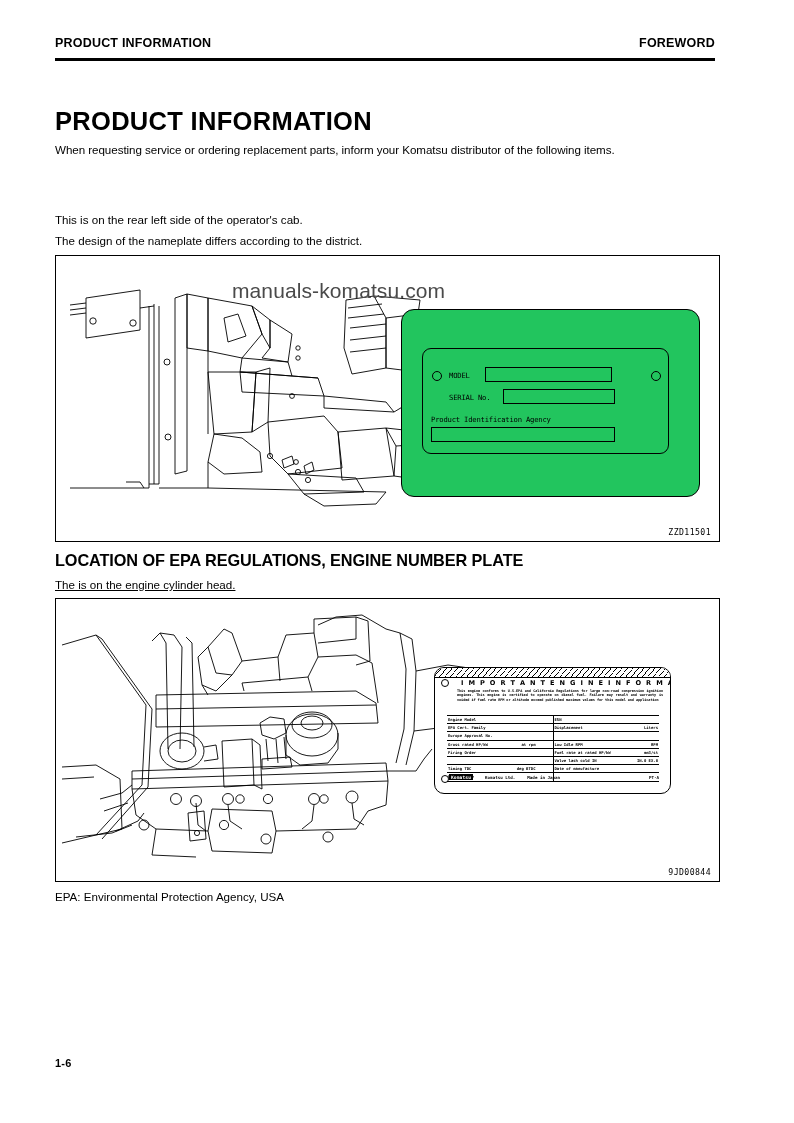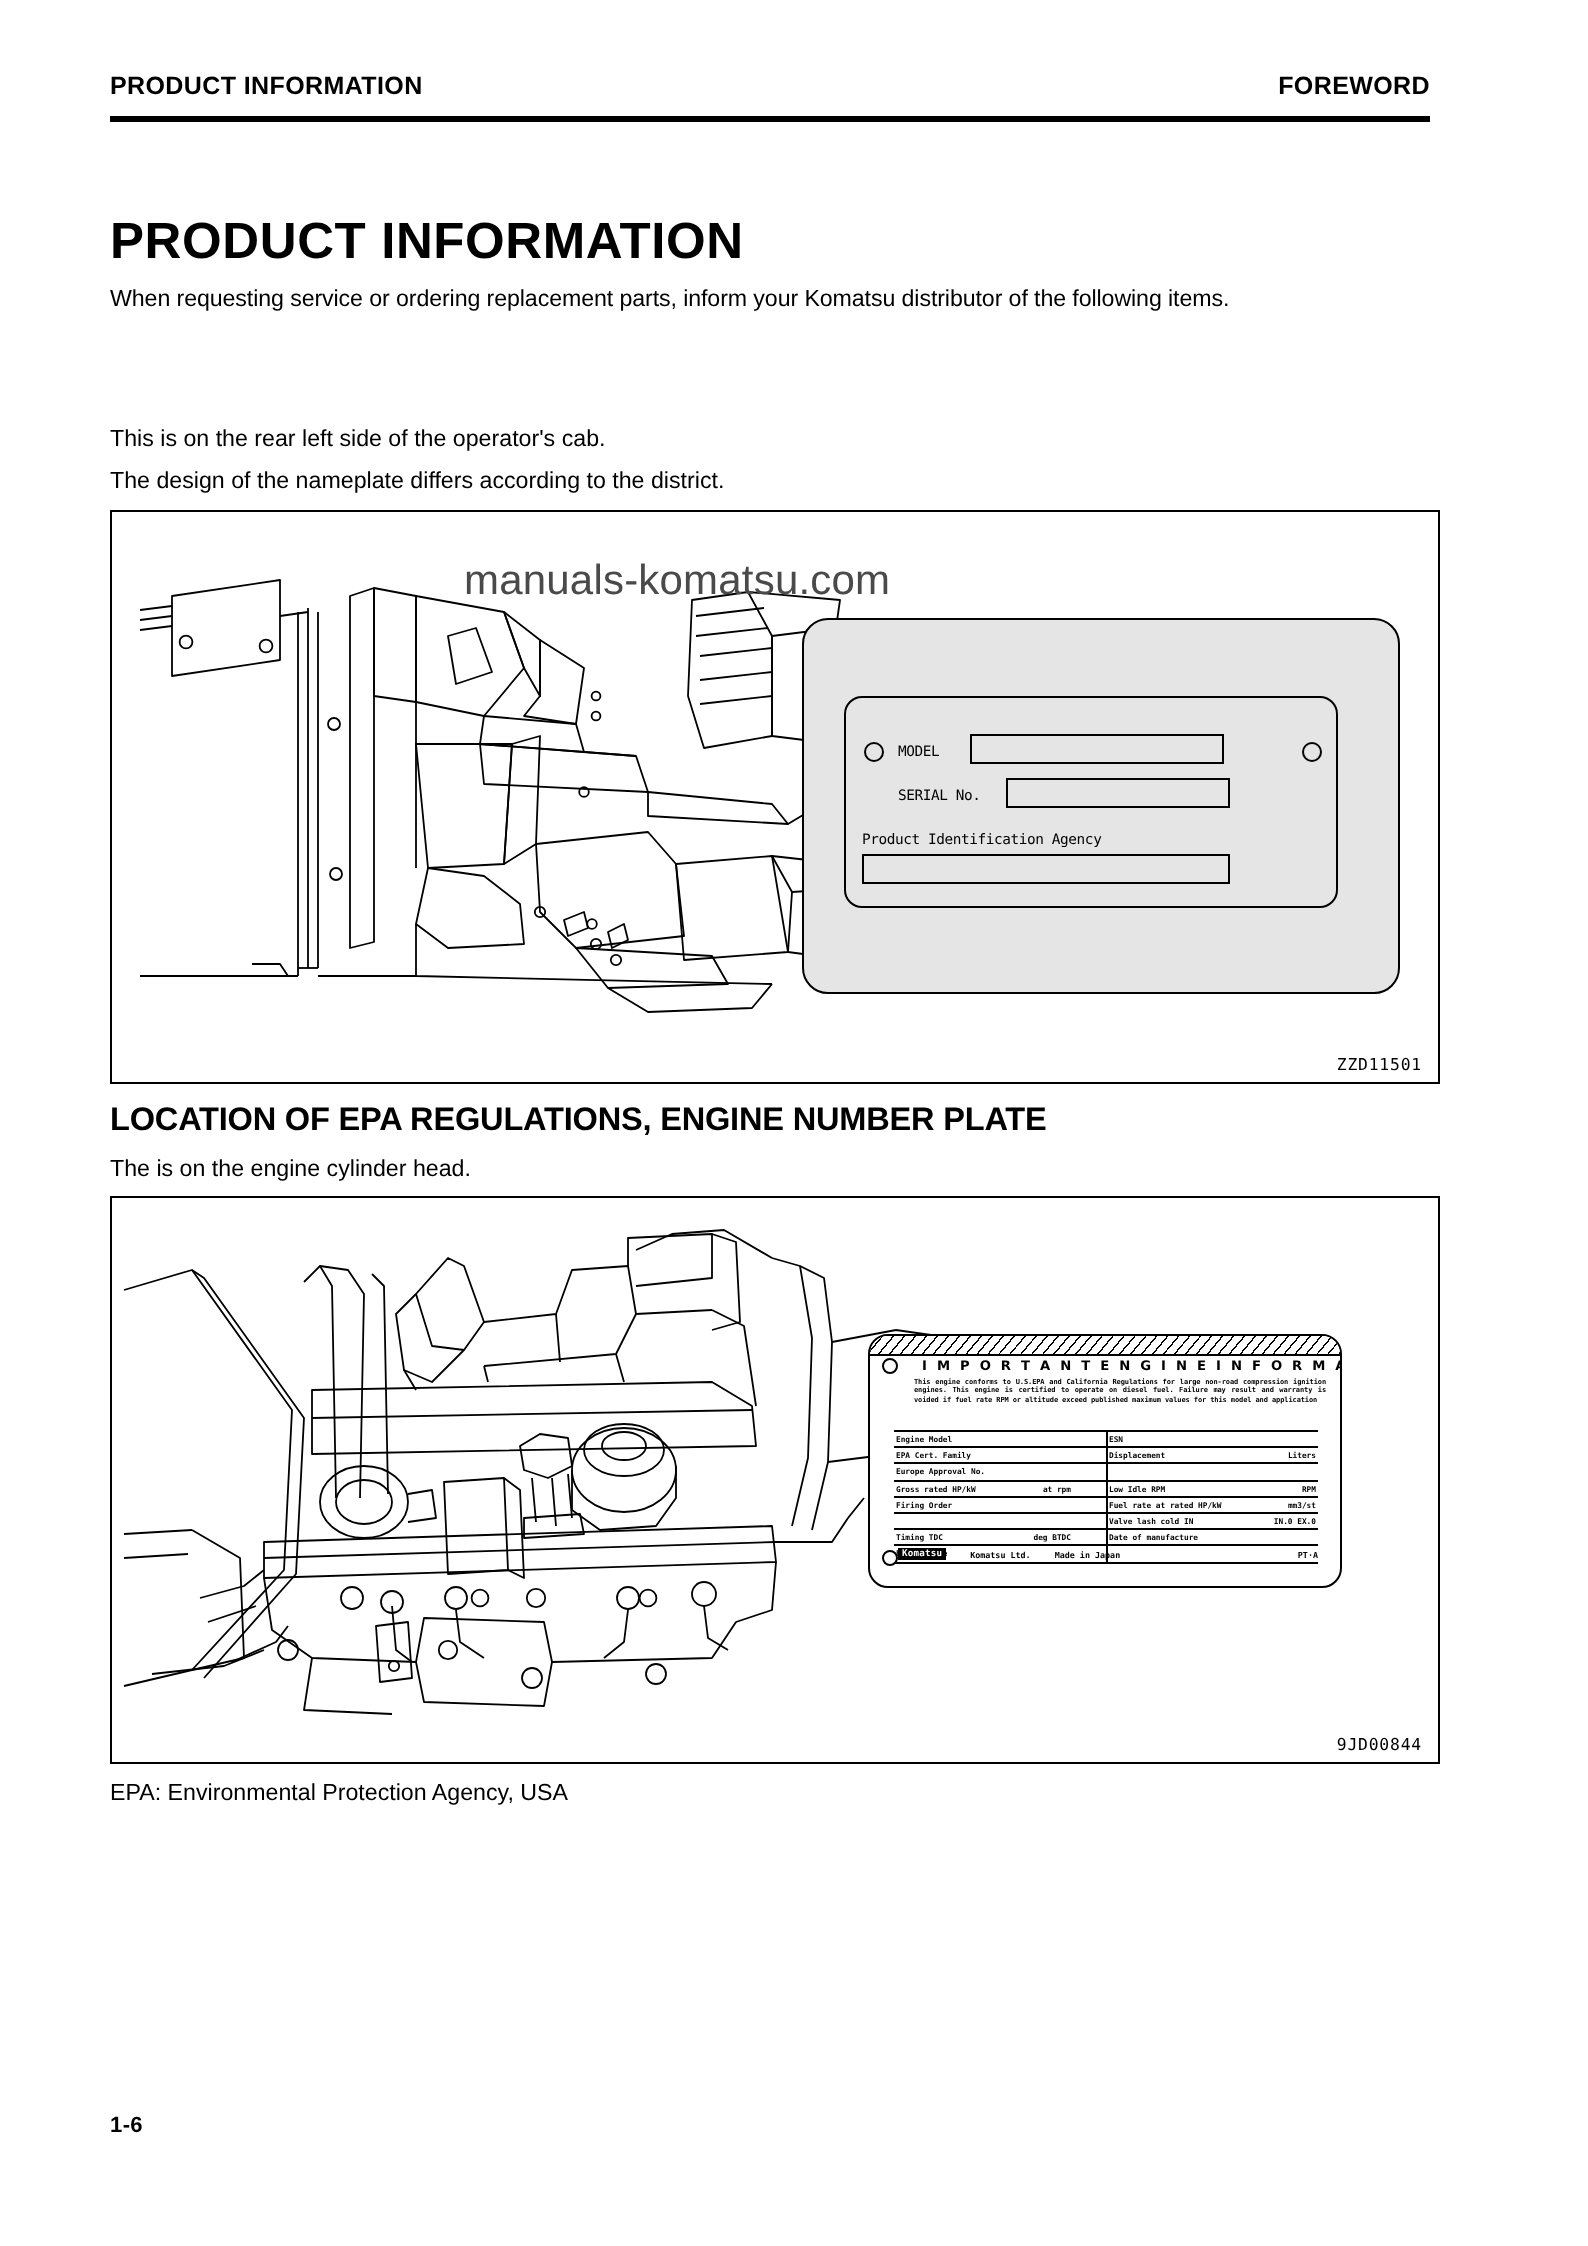--- a/index.html
+++ b/index.html
@@ -92,20 +92,21 @@
     font-size: 16.3px;
     font-weight: bold;
     letter-spacing: -0.1px;
     white-space: nowrap;
   }
   .sub3 {
     position: absolute;
     left: 55px;
     top: 578px;
     font-size: 11.6px;
+    text-decoration: underline;
   }
   .footnote {
     position: absolute;
     left: 55px;
     top: 890px;
     font-size: 11.6px;
   }
 
   
   .figbox {
@@ -140,21 +141,21 @@
     z-index: 6;
   }
 
   
   .nameplate-outer {
     position: absolute;
     left: 345px; top: 53px;
     width: 297px; height: 186px;
     border: 1.2px solid #000;
     border-radius: 13px;
-    background: #e5e5e5;
+    background: #22c55e;
   }
   .nameplate-inner {
     position: absolute;
     left: 20px; top: 38px;
     width: 245px; height: 104px;
     border: 1.2px solid #000;
     border-radius: 9px;
   }
   .np-hole {
     position: absolute;

